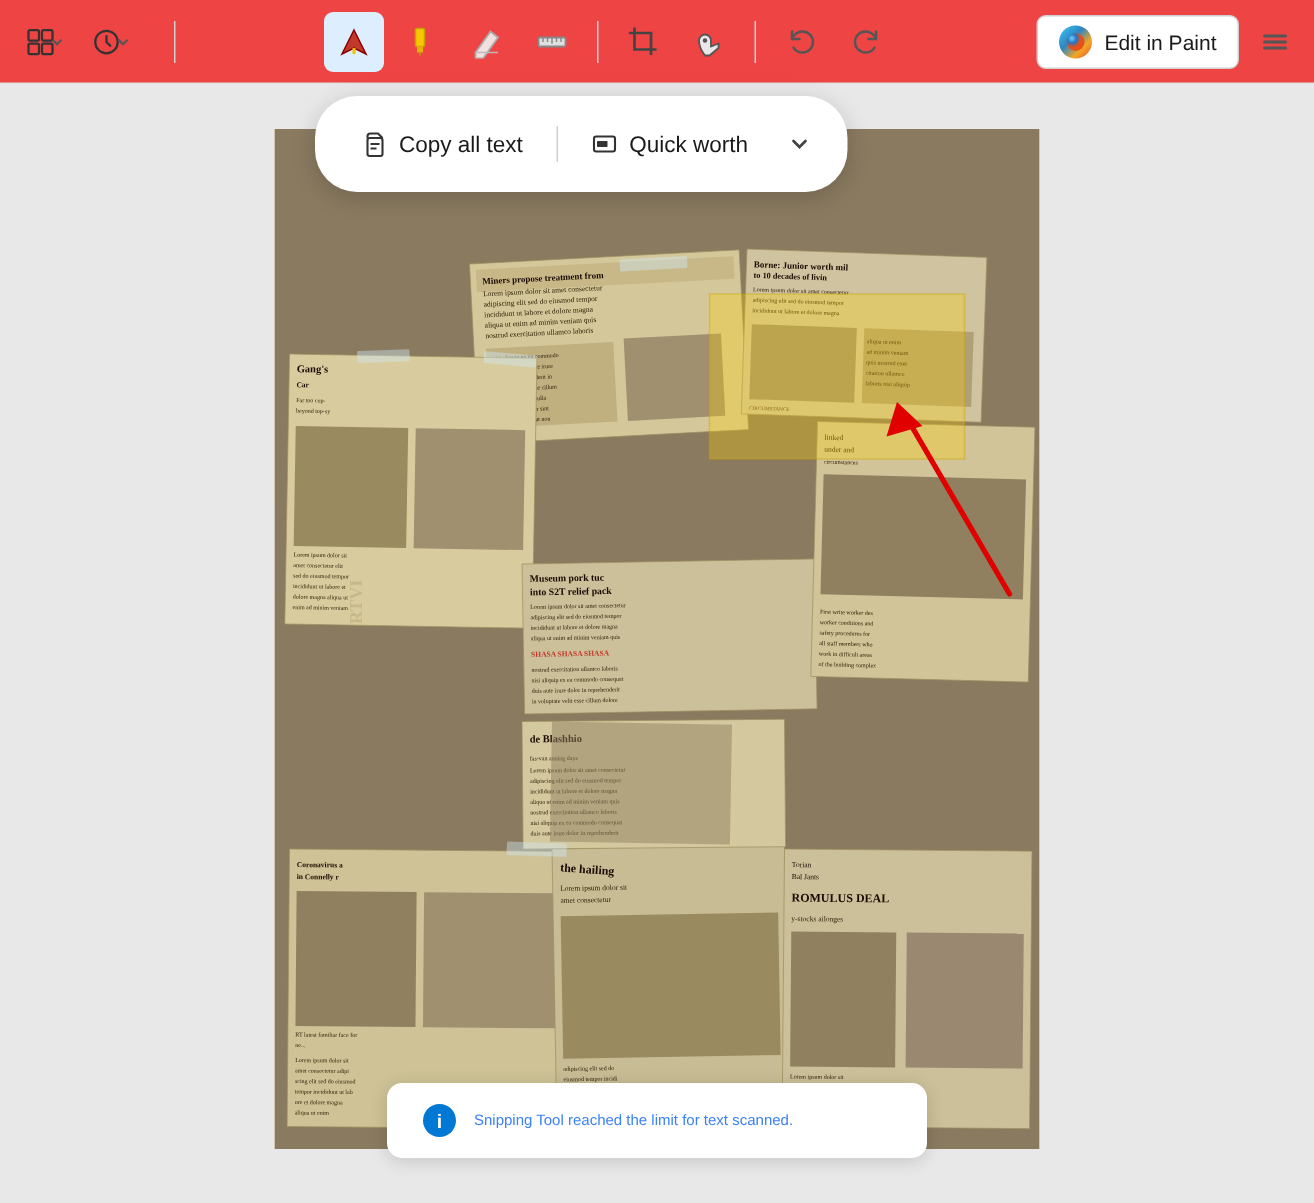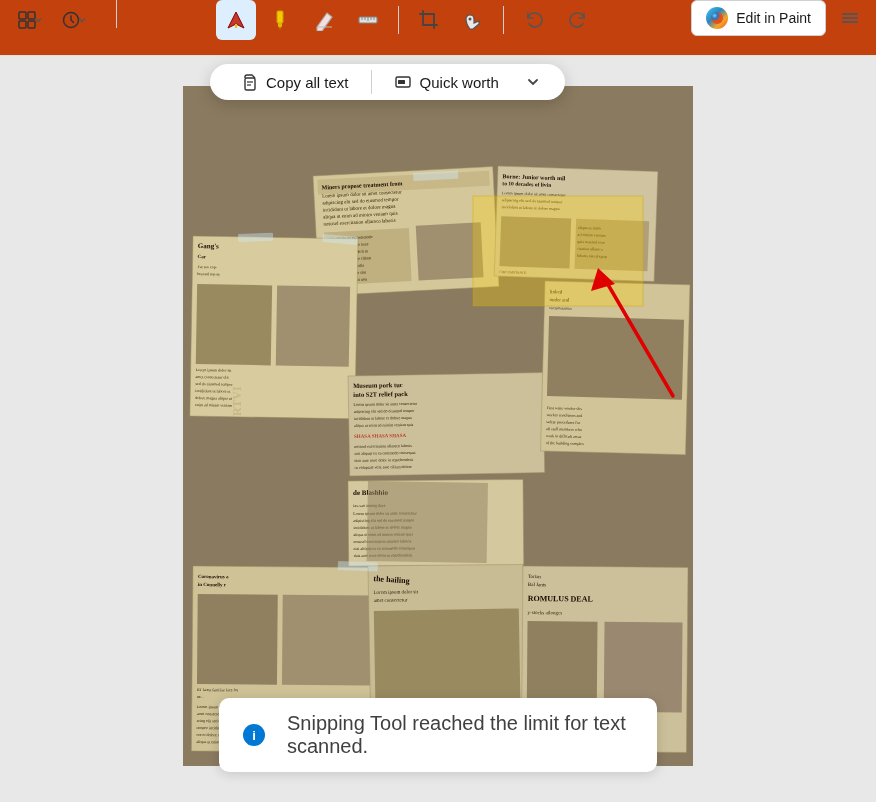--- a/index.html
+++ b/index.html
@@ -8,25 +8,25 @@
       height: 802px;
       background: #f3f3f3;
       font-family: 'Segoe UI', Arial, sans-serif;
       overflow: hidden;
       position: relative;
     }
 
     
     .toolbar {
       display: flex;
-      align-items: flex-start;
+      align-items: center;
       height: 56px;
-      background: #c2410c;
+      background: #ef4444;
       border-bottom: 1px solid #e0e0e0;
-      padding: 0 10px;
+      padding: 15px 10px;
       position: relative;
       z-index: 10;
     }
 
     .toolbar-left {
       display: flex;
       align-items: center;
       gap: 4px;
       margin-right: 16px;
     }
@@ -103,21 +103,21 @@
       top: 64px;
       left: 210px;
       display: flex;
       align-items: center;
       background: #ffffff;
       border-radius: 28px;
       box-shadow: 0 4px 16px rgba(0,0,0,0.18);
       padding: 8px 16px;
       gap: 4px;
       z-index: 20;
-      height: 36px;
+      height: 64px;
     }
 
     .ocr-btn {
       display: flex;
       align-items: center;
       gap: 8px;
       padding: 8px 14px;
       border-radius: 20px;
       border: none;
       background: transparent;
@@ -196,23 +196,22 @@
       color: white;
       display: flex;
       align-items: center;
       justify-content: center;
       font-size: 13px;
       font-weight: bold;
       flex-shrink: 0;
     }
 
     .status-text {
-      font-size: 20px;
-      color: #404040;
-      margin-left: 10px;
+      font-size: 10px;
+      color: #3b82f6;
     }
 
     
     .more-btn {
       width: 32px;
       height: 32px;
       border-radius: 6px;
       border: none;
       background: transparent;
       cursor: pointer;

